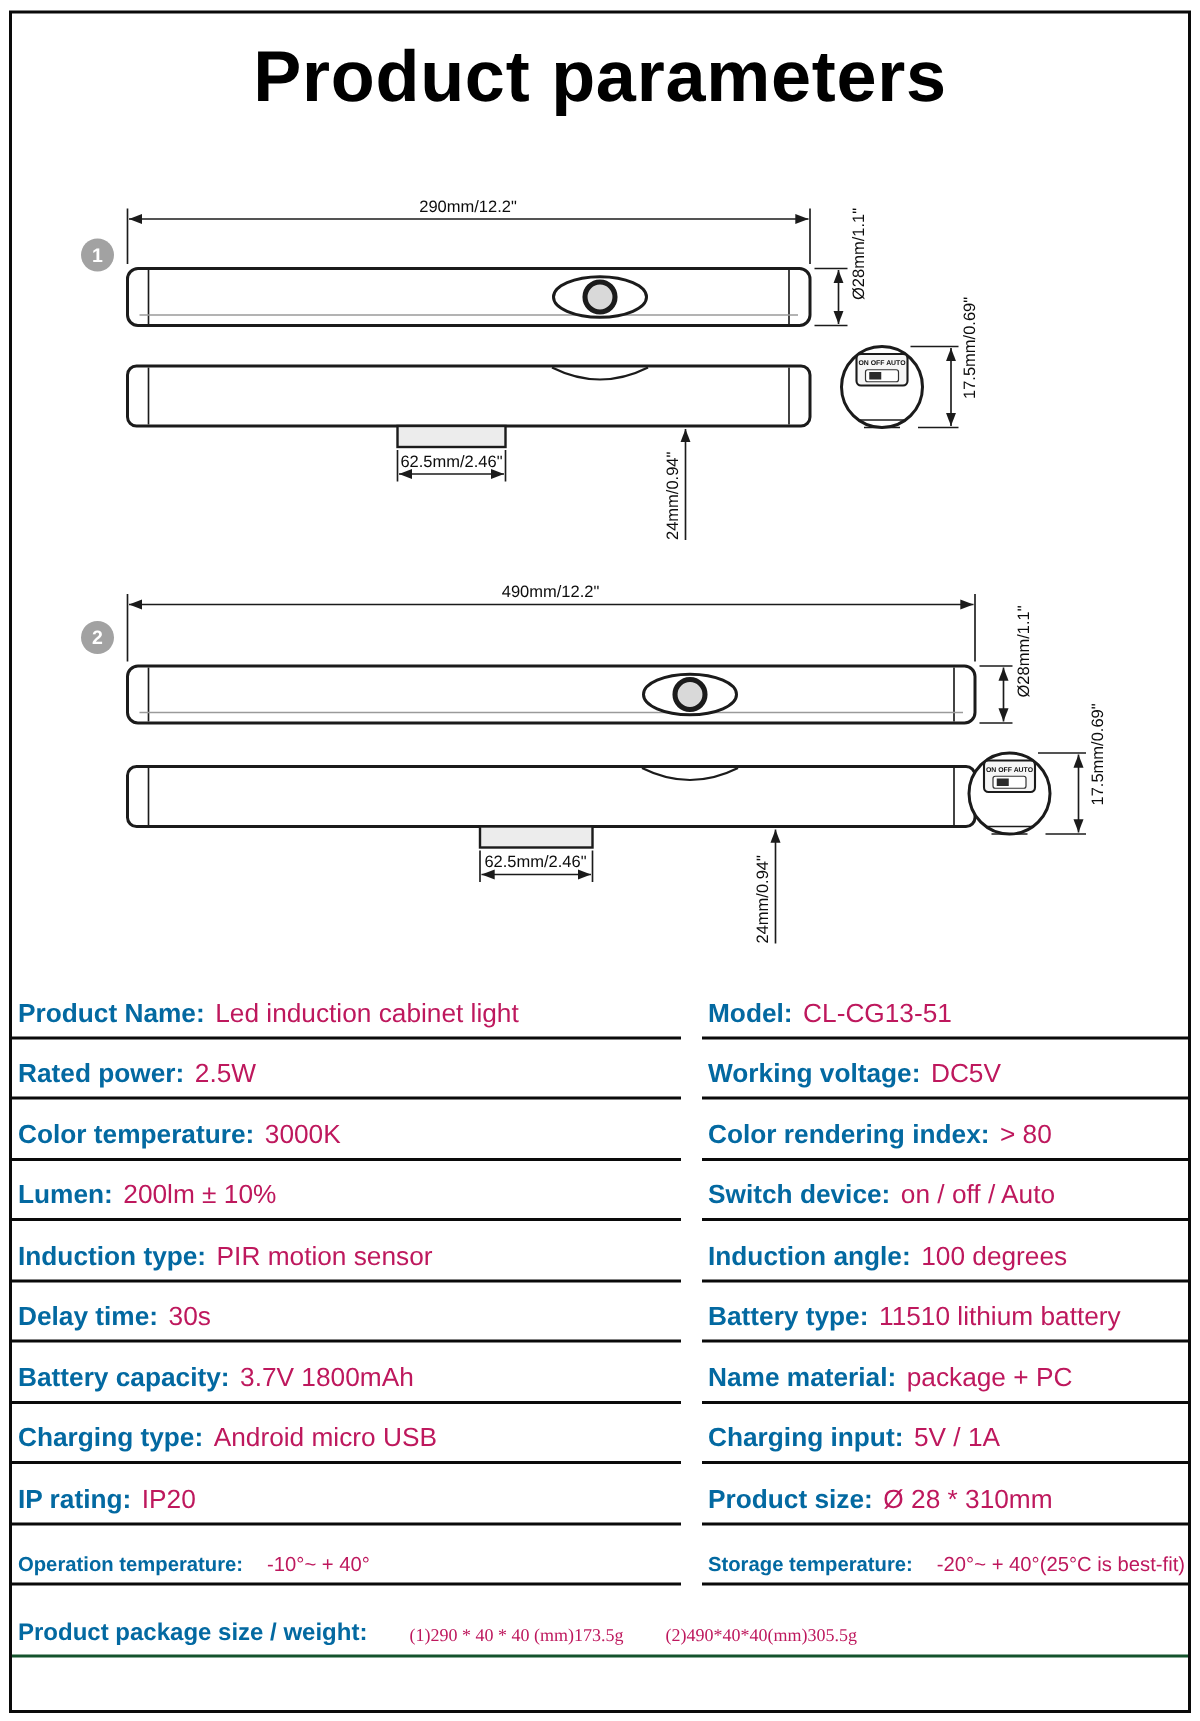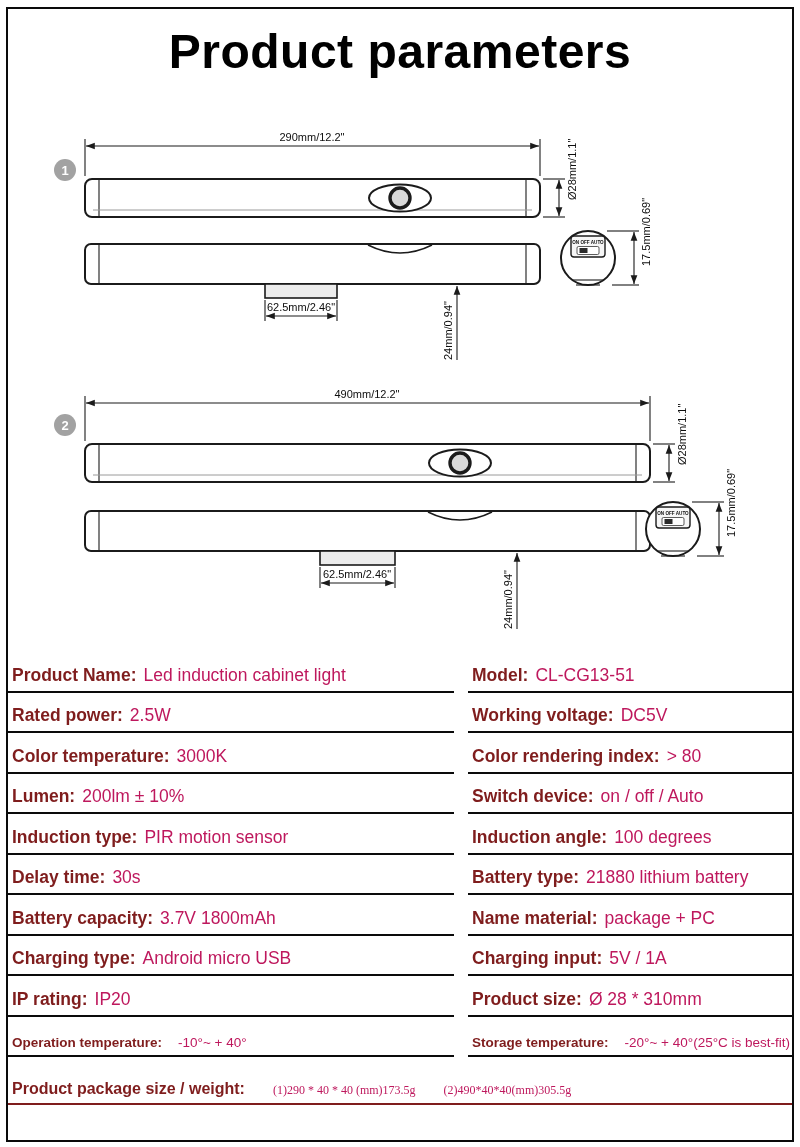--- a/index.html
+++ b/index.html
@@ -24,26 +24,26 @@
   .dim line{stroke:#1b1b1b;stroke-width:1.1;fill:none;}
   .dim-t{font-size:11px;fill:#0d0d0d;text-anchor:middle;}
   .dim-tv{font-size:11px;fill:#0d0d0d;}
   .badge-num{font-size:13px;font-weight:bold;fill:#fff;text-anchor:middle;}
 
   
   .specs{position:absolute;top:652px;left:8px;right:8px;}
   .spec-row{display:grid;grid-template-columns:446px 1fr;column-gap:14px;height:40.5px;}
   .cell{display:flex;align-items:flex-end;gap:7px;padding:0 2px 5px 4px;
         border-bottom:2px solid #0a0a0a;white-space:nowrap;overflow:hidden;}
-  .lbl{font-weight:bold;font-size:17.5px;color:#7f1d1d;}
+  .lbl{font-weight:bold;font-size:17.5px;color:#0369a1;}
   .val{font-size:17.5px;color:#be185d;}
   .spec-row.small .lbl,.spec-row.small .val{font-size:13.5px;}
   .spec-row.small .cell{gap:16px;}
   .package-row{display:flex;align-items:flex-end;gap:28px;height:40.5px;
-        border-bottom:2px solid #7f1d1d;padding:0 2px 5px 4px;white-space:nowrap;overflow:hidden;}
+        border-bottom:2px solid #14532d;padding:0 2px 5px 4px;white-space:nowrap;overflow:hidden;}
   .package-row .lbl{font-size:16px;}
   .package-row .val{font-size:12px;font-family:Liberation Serif, serif;}
 </style>
 </head>
 <body>
 
 <div class="page">
   <div class="frame"></div>
   <h1 class="title">Product parameters</h1>
 
@@ -233,21 +233,21 @@
       </div>
     </div>
 
     <div class="spec-row">
       <div class="cell">
         <span class="lbl">Delay time:</span>
         <span class="val">30s</span>
       </div>
       <div class="cell">
         <span class="lbl">Battery type:</span>
-        <span class="val">21880 lithium battery</span>
+        <span class="val">11510 lithium battery</span>
       </div>
     </div>
 
     <div class="spec-row">
       <div class="cell">
         <span class="lbl">Battery capacity:</span>
         <span class="val">3.7V 1800mAh</span>
       </div>
       <div class="cell">
         <span class="lbl">Name material:</span>

